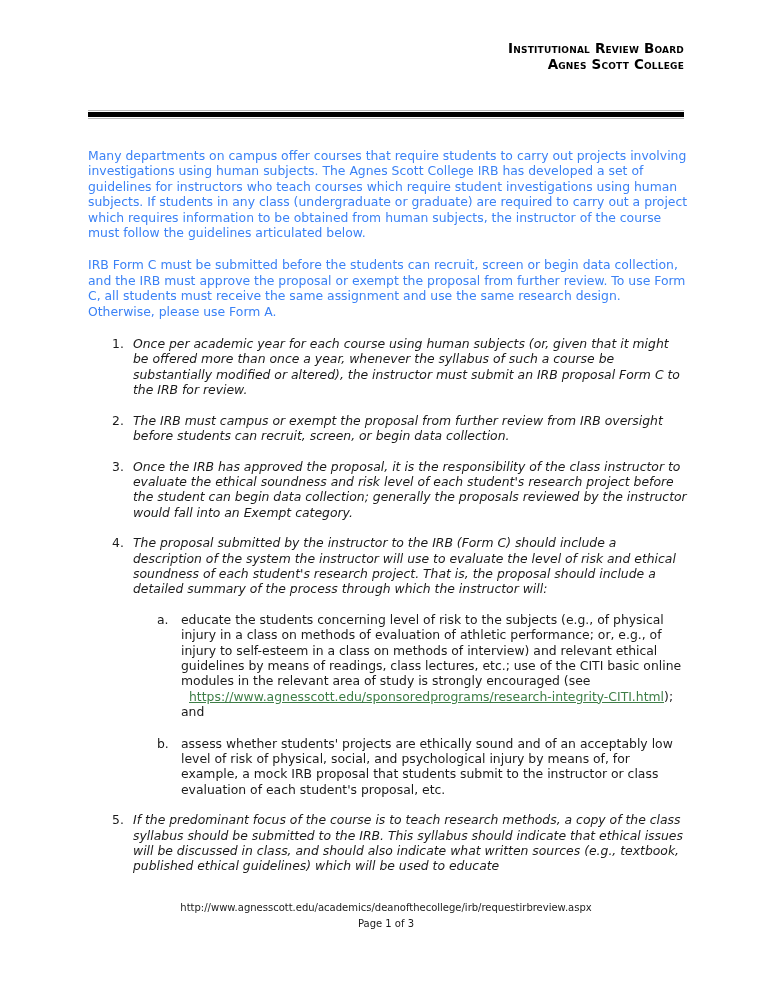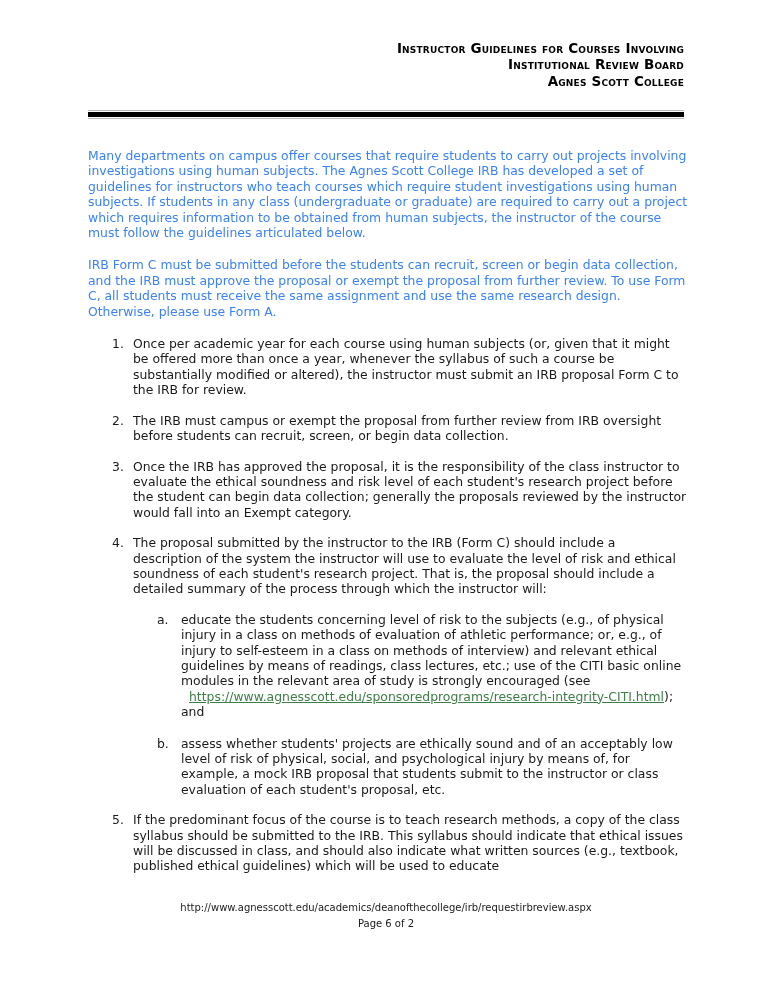--- a/index.html
+++ b/index.html
@@ -95,20 +95,21 @@
     left: 24px;
     top: 0;
     width: 18px;
     text-align: left;
     font-size: 12.4px;
     line-height: 15.4px;
     color: #1a1a1a;
   }
   ol.num-list > li > .li-text {
     display: block;
+    font-style: italic;
   }
 
   
   ol.alpha-list {
     list-style: none;
     margin: 15px 0 0 0;
     padding: 0;
   }
   ol.alpha-list > li {
     position: relative;
@@ -148,21 +149,20 @@
   }
   .doc-footer .f-url { display: block; }
   .doc-footer .f-page { display: block; }
 </style>
 </head>
 <body>
 
 <div class="page">
 
   <div class="doc-header">
-    <span class="hline">Instructor Guidelines for Courses Involving</span>
     <span class="hline">Institutional Review Board</span>
     <span class="hline">Agnes Scott College</span>
   </div>
 
   <div class="header-rule">
     <div class="bar"></div>
   </div>
 
   <div class="body-area">
 
@@ -205,16 +205,16 @@
       <li>
         <span class="marker">5.</span>
         <span class="li-text">If the predominant focus of the course is to teach research methods, a copy of the class syllabus should be submitted to the IRB. This syllabus should indicate that ethical issues will be discussed in class, and should also indicate what written sources (e.g., textbook, published ethical guidelines) which will be used to educate</span>
       </li>
 
     </ol>
   </div>
 
   <div class="doc-footer">
     <span class="f-url">http://www.agnesscott.edu/academics/deanofthecollege/irb/requestirbreview.aspx</span>
-    <span class="f-page">Page 6 of 2</span>
+    <span class="f-page">Page 1 of 3</span>
   </div>
 
 </div>
 
 </body></html>

